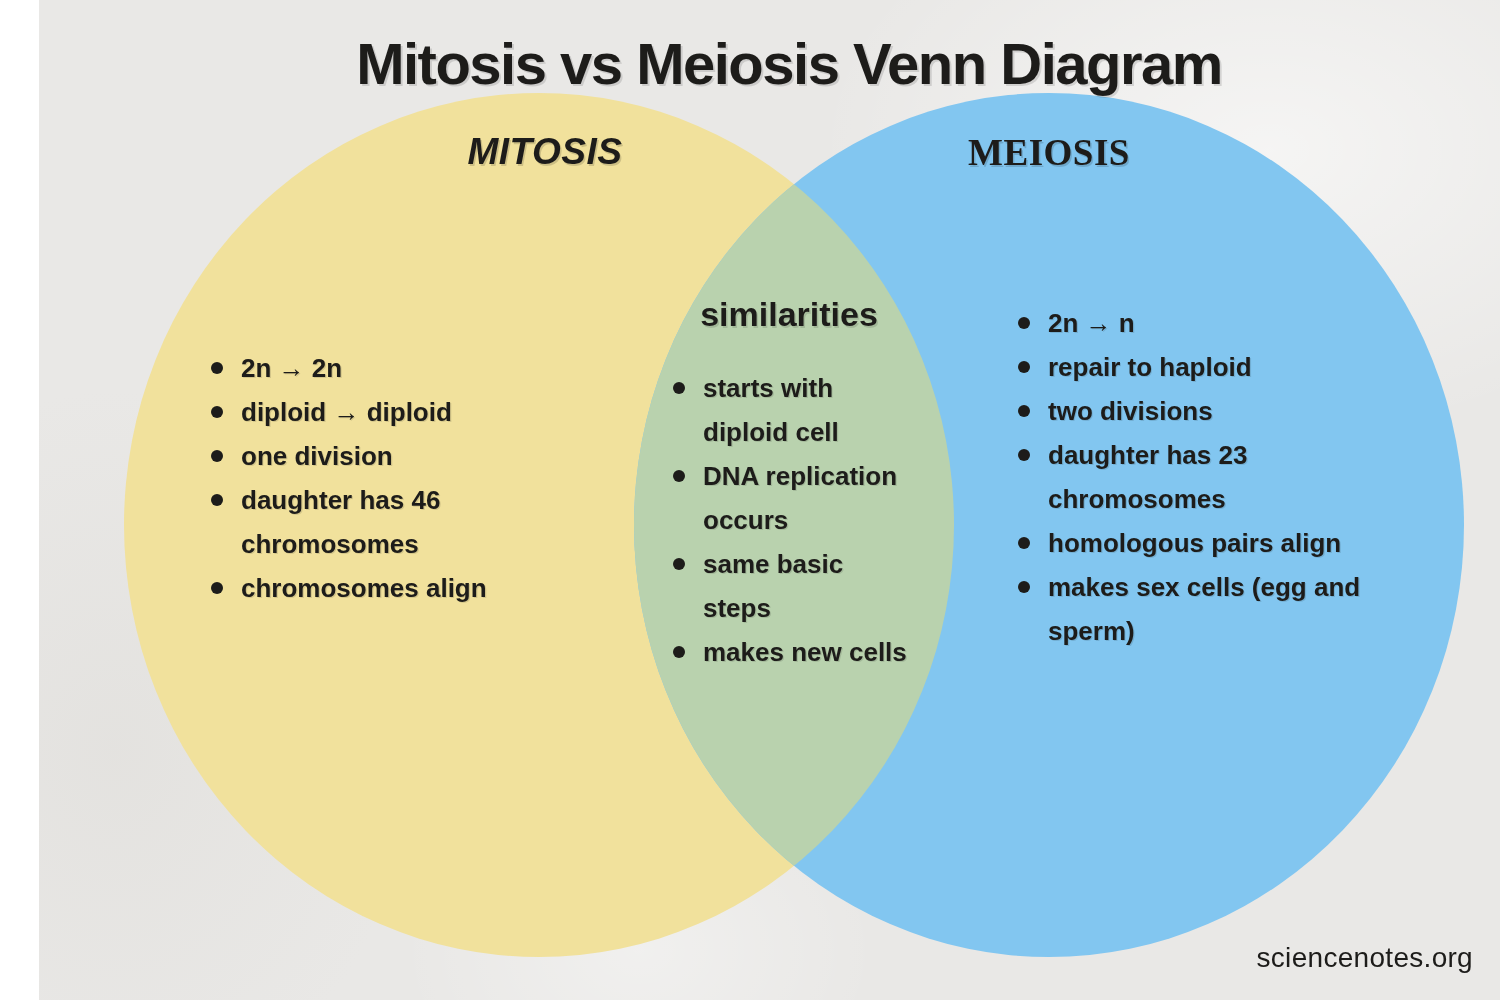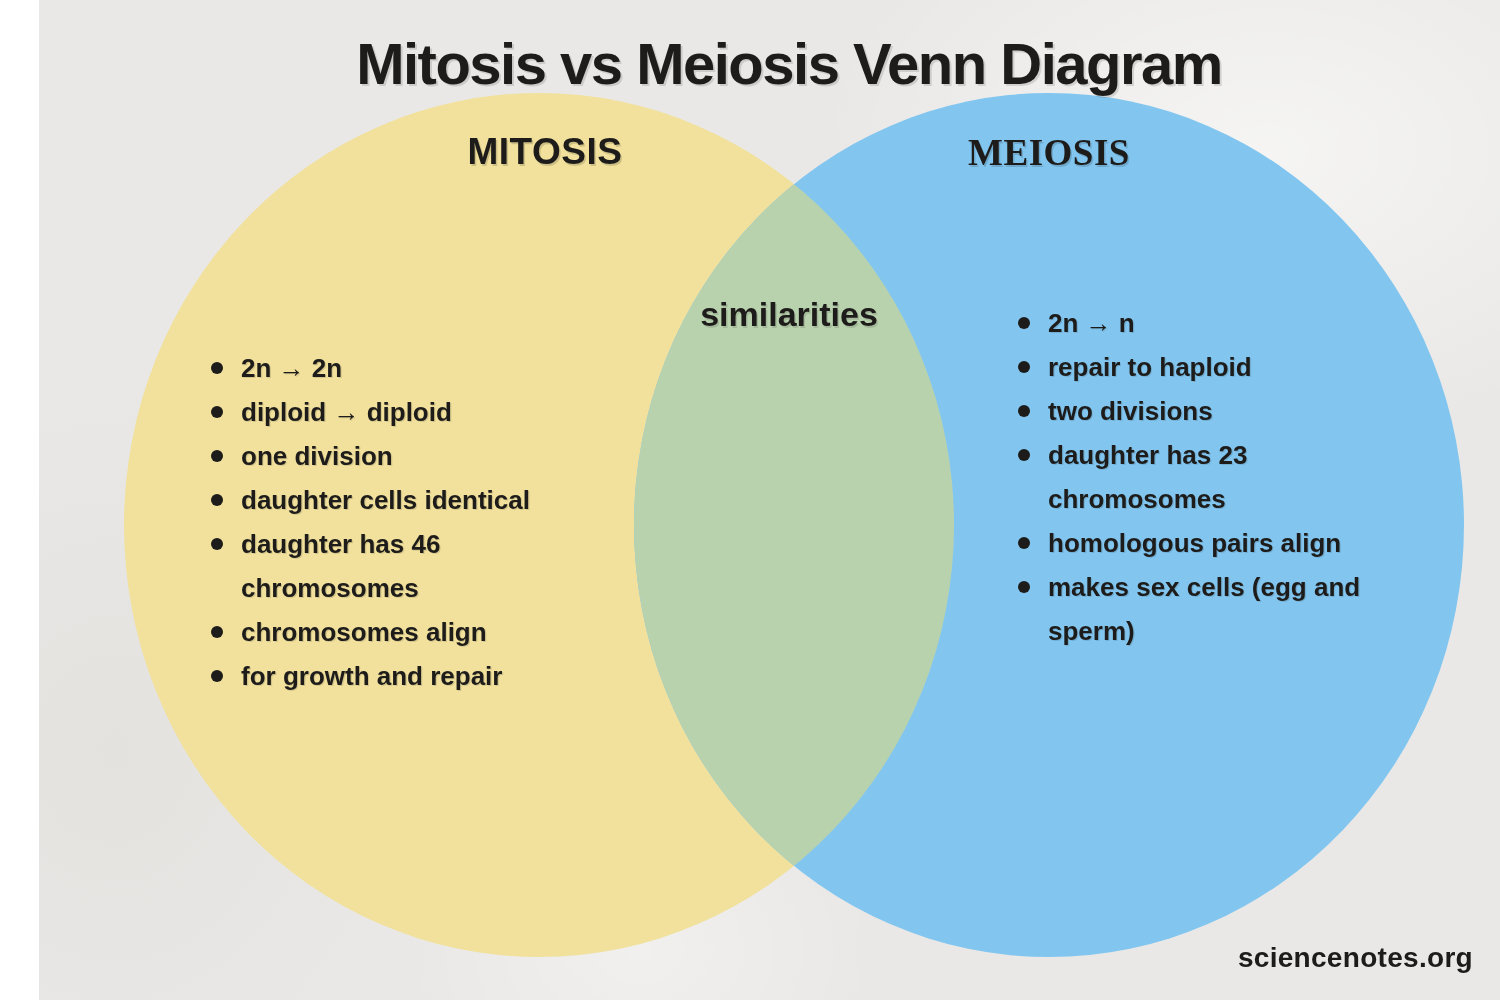--- a/index.html
+++ b/index.html
@@ -32,21 +32,21 @@
 
   .circle-label {
     position: absolute;
     top: 131px;
     transform: translateX(-50%);
     font-size: 37px;
     font-weight: 700;
     letter-spacing: 0.5px;
     text-shadow: 1.5px 1.5px 0 rgba(0,0,0,0.15);
   }
-  .circle-label.mitosis { left: 506px; }
+  .circle-label.mitosis { left: 506px; font-style: italic; }
   .circle-label.meiosis { left: 1010px; font-family: Liberation Serif, serif; }
 
   .overlap-heading {
     position: absolute;
     top: 295px;
     left: 750px;
     transform: translateX(-50%);
     font-size: 34px;
     font-weight: 700;
     white-space: nowrap;
@@ -79,21 +79,21 @@
 
   .list-left   { left: 172px;  top: 346px; width: 430px; }
   .list-middle { left: 634px;  top: 366px; width: 300px; }
   .list-right  { left: 979px;  top: 301px; width: 445px; }
 
   .footer-credit {
     position: absolute;
     top: 942px;
     right: 66px;
     font-size: 28px;
-    font-weight: 700;
+    font-weight: 400;
     letter-spacing: 0.3px;
   }
 </style>
 </head>
 <body>
 
 <div class="canvas" style="color: rgb(29, 28, 26); margin-left: 39px;">
 
   <svg class="venn-svg" width="1500" height="1000" viewBox="0 0 1500 1000">
     <defs>
@@ -115,30 +115,41 @@
   <div class="overlap-heading">similarities</div>
 
   <ul class="venn-list list-left">
 
       <li><span>2n → 2n</span></li>
 
       <li><span>diploid → diploid</span></li>
 
       <li><span>one division</span></li>
 
-      <li><span>daughter cells identical</span></li>
 
       <li><span>daughter has 46
 chromosomes</span></li>
 
       <li><span>chromosomes align</span></li>
 
-      <li><span>for growth and repair</span></li>
     </ul>
 
+  <ul class="venn-list list-middle">
+
+      <li><span>starts with
+diploid cell</span></li>
+
+      <li><span>DNA replication
+occurs</span></li>
+
+      <li><span>same basic
+steps</span></li>
+
+      <li><span>makes new cells</span></li>
+    </ul>
 
   <ul class="venn-list list-right">
 
       <li><span>2n → n</span></li>
 
       <li><span>repair to haploid</span></li>
 
       <li><span>two divisions</span></li>
 
 

